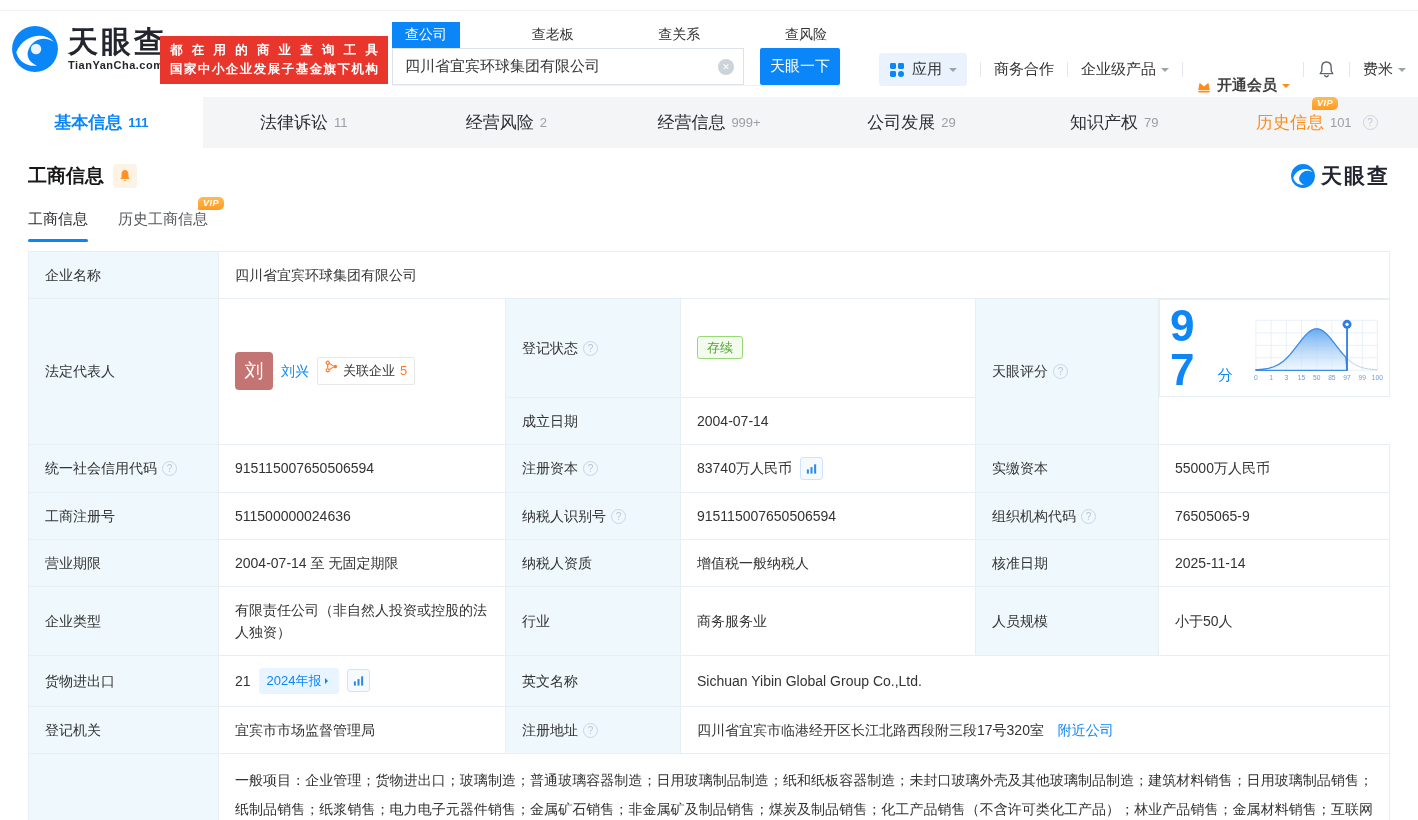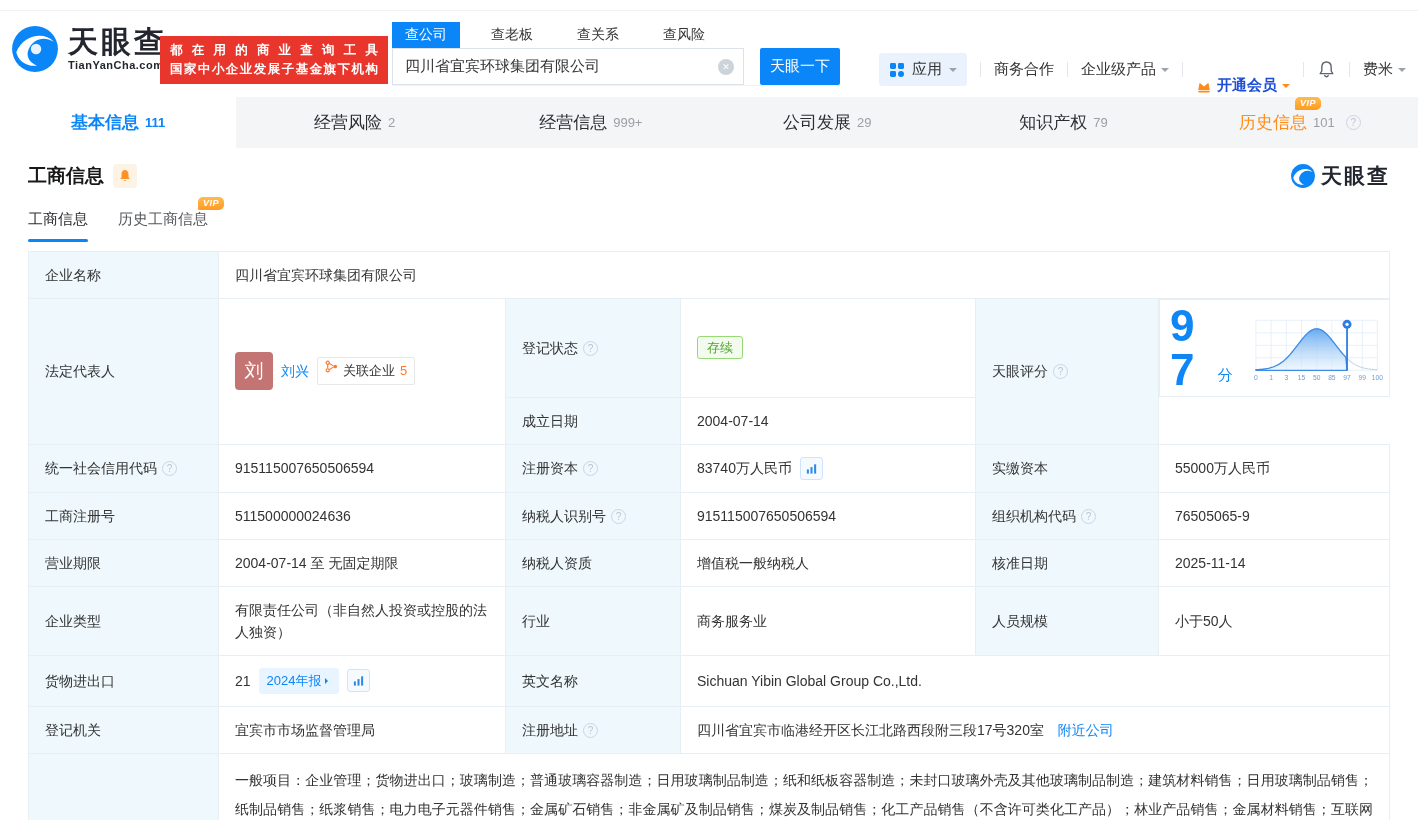--- a/index.html
+++ b/index.html
@@ -11,39 +11,39 @@
   .header { position:relative; height:81px; background:#fff; }
   .logo { position:absolute; left:10px; top:13px; display:flex; align-items:center; gap:8px; }
   .logo-text { display:flex; flex-direction:column; line-height:1; }
   .logo-title { font-size:30px; font-weight:700; color:#23262e; letter-spacing:3px; }
   .logo-domain { font-size:11px; font-weight:700; color:#23262e; margin-top:3px; letter-spacing:.5px; }
   .slogan { position:absolute; left:160px; top:25px; width:228px; background:#e8362d; color:#fff;
     font-size:12.5px; font-weight:700; padding:5px 10px; line-height:19px; }
   .slogan span { display:block; text-align:justify; text-align-last:justify; }
 
   .search { position:absolute; left:392px; top:11px; }
-  .search-tabs { display:flex; gap:18px; }
+  .search-tabs { display:flex; gap:18px;justify-content:space-between; }
   .stab { font-size:14px; color:#333; padding:4px 13px; cursor:pointer; }
   .stab.active { background:#0b86f8; color:#fff; }
   .search-row { display:flex; align-items:center; border-bottom:1px solid #f0f2f5; padding-bottom:0; }
   .sinput-wrap { position:relative; }
   .search-input { width:352px; height:37px; border:1px solid #dbe2ea; outline:none; padding:0 34px 0 12px;
     font-size:15px; color:#333; font-family:inherit; }
   .clear-btn { position:absolute; right:10px; top:11px; width:16px; height:16px; border-radius:50%;
     background:#ccd3da; color:#fff; font-size:9px; line-height:16px; text-align:center; cursor:pointer; }
   .clear-btn::after { content:"✕"; }
   .search-btn { height:37px; width:80px; background:#0b86f8; color:#fff; font-size:15px; border:none;
     margin-left:16px; border-radius:2px; cursor:pointer; display:flex; align-items:center; justify-content:center; font-family:inherit; }
 
   .nav { position:absolute; right:12px; top:33px; display:flex; align-items:center; gap:13px; font-size:15px; }
   .nav-sep { width:1px; height:15px; background:#e4e7eb; }
   .apps-chip { display:flex; align-items:center; gap:7px; background:#eaf3fd; border-radius:3px;
     padding:7px 10px; cursor:pointer; color:#333; }
   .nav-item { display:flex; align-items:center; gap:5px; color:#333; cursor:pointer; }
-  .nav-item.vip { color:#1d4ed8; font-weight:700;margin-top:32px; }
+  .nav-item.vip { color:#404040; font-weight:700;margin-top:32px; }
   .caret { width:0; height:0; border:4px solid transparent; border-top-color:#9aa3ad; margin-top:4px; }
   .caret.orange { border-top-color:#ff8c19; }
 
   
   .main-tabs { display:flex; height:51px; background:#f4f5f7; margin-top:5px; }
   .mtab { flex:1; display:flex; align-items:center; justify-content:center; gap:6px; font-size:17px;
     color:#2b2d31; cursor:pointer; }
   .mtab .mcount { font-size:13px; color:#9aa0a6; }
   .mtab.active { background:#fff; color:#0b86f8; font-weight:700; }
   .mtab.active .mcount { color:#0b86f8; }
@@ -186,20 +186,24 @@
       <span>费米</span>
       <span class="caret"></span>
     </span>
   </nav>
 </header>
 
 <nav class="main-tabs">
   <div class="mtab active">
     <span class="mlabel">基本信息</span>
     <span class="mcount">111</span>
+  </div>
+  <div class="mtab">
+    <span class="mlabel">法律诉讼</span>
+    <span class="mcount">11</span>
   </div>
   <div class="mtab">
     <span class="mlabel">经营风险</span>
     <span class="mcount">2</span>
   </div>
   <div class="mtab">
     <span class="mlabel">经营信息</span>
     <span class="mcount">999+</span>
   </div>
   <div class="mtab">

